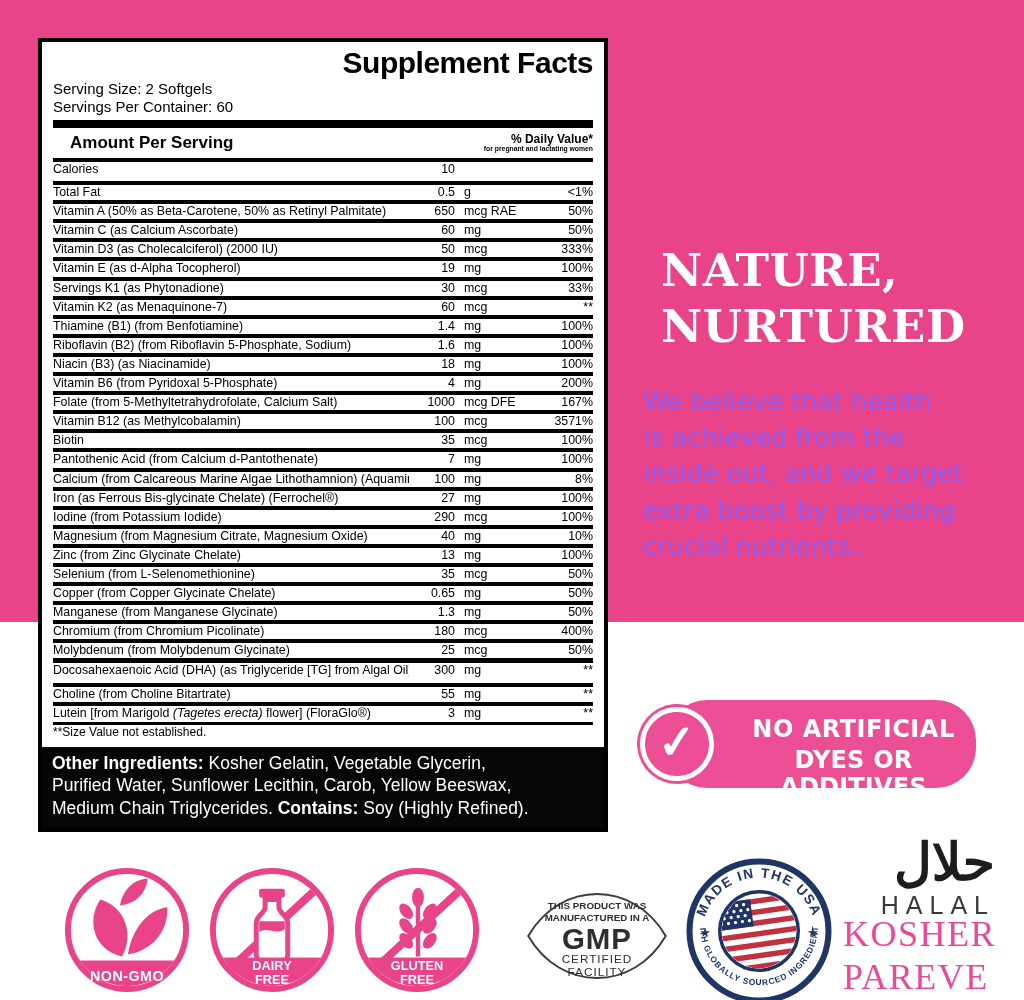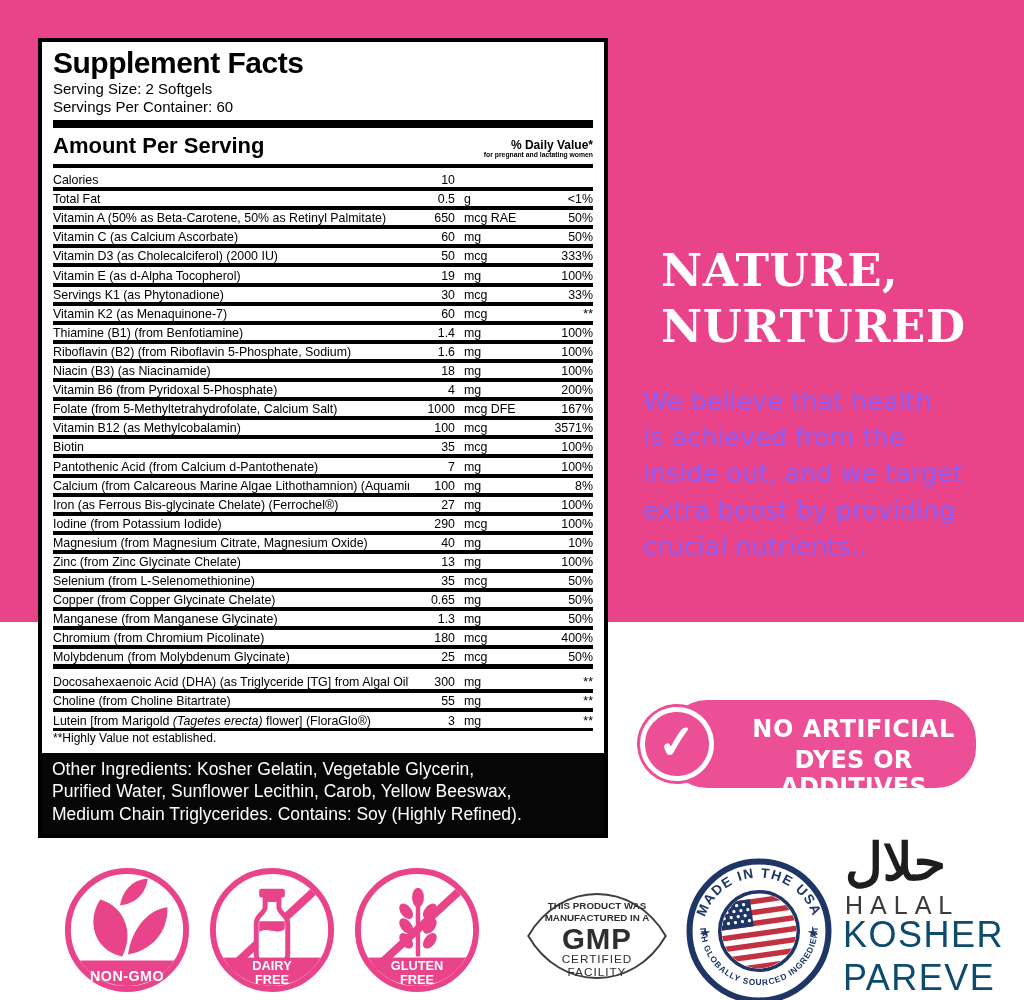--- a/index.html
+++ b/index.html
@@ -4,66 +4,66 @@
 <style>
   * { margin:0; padding:0; box-sizing:border-box; }
   html,body { width:1024px; height:1000px; }
   body { font-family:"Liberation Sans", sans-serif; background:#fff; position:relative; overflow:hidden; }
   .stage { position:absolute; inset:0; }
   .pink-bg { position:absolute; left:0; top:0; width:1024px; height:622px; background:#e9438a; }
 
   
   .panel { position:absolute; left:38px; top:38px; width:570px; border:4px solid #000; background:#fff; }
   .panel-content { padding:4px 11px 0 11px; }
-  .sf-title { font-size:30px; font-weight:bold; letter-spacing:-0.5px; color:#000; line-height:34px; }
+  .sf-title { font-size:30px; font-weight:bold; letter-spacing:-0.5px; color:#000; line-height:34px;text-align:right; }
   .serv { font-size:15px; color:#000; line-height:17.5px; }
   .bar8 { height:8px; background:#000; margin:5px 0 3px 0; }
   .bar4 { height:4px; background:#000; margin:2px 0 0 0; }
   .bar5 { height:5px; background:#000; }
   .bar3 { height:3.5px; background:#000; }
   .hdr-row { display:flex; justify-content:space-between; align-items:flex-end; padding:2px 0 3px 0; }
-  .aps { font-size:22px; font-weight:bold; color:#000; }
+  .aps { font-size:17px; font-weight:bold; color:#000;margin-left:17px; }
   .dvh { text-align:right; line-height:1; }
   .dvh .main { font-size:12px; font-weight:bold; display:block; }
   .dvh .sub { font-size:6.8px; font-weight:bold; display:block; margin-top:1px; }
-  .rows .frow { display:flex; align-items:flex-end; height:19.1px; font-size:12.4px; color:#000; }
+  .rows .frow { display:flex; align-items:flex-start; height:19.1px; font-size:12.4px; color:#000; }
   .rows .frow + .frow { border-top:4px solid #000000; }
   .rows2 .frow { height:19.4px; }
   .fname { flex:1; white-space:nowrap; overflow:hidden; }
   .famt { width:46px; text-align:right; white-space:nowrap; }
   .funit { width:82px; text-align:left; padding-left:9px; white-space:nowrap; }
   .fdv { width:56px; text-align:right; white-space:nowrap; }
   .it { font-style:italic; }
   .foot { font-size:12px; line-height:14.5px; color:#000; }
   .foot:first-of-type { margin-top:4px; }
   .otheri { background:#060606; color:#fff; font-size:17.5px; line-height:22.5px; padding:5px 10px 9px 10px; margin-top:7px; }
-  .otheri .bold { font-weight:normal;text-align:right; }
+  .otheri .bold { font-weight:bold;text-align:right; }
 
   
   .headline { position:absolute; left:661px; top:243px; color:#fff; font-family:"DejaVu Serif", serif; font-weight:bold; font-size:45px; line-height:56px; letter-spacing:0.5px; }
   .para { position:absolute; left:643px; top:383px; color:#8b5cf6; font-family:"DejaVu Sans", sans-serif; font-size:25.5px; line-height:36.2px; }
 
   
   .pill { position:absolute; left:667px; top:700px; width:309px; height:88px; background:#ec4f96; border-radius:40px; }
   .pill-check { position:absolute; left:-27px; top:7px; width:74px; height:74px; background:#ec4f96; border:5px solid #fff; border-radius:50%; box-shadow:0 0 0 3px #ec4f96; color:#fff; font-size:46px; font-weight:bold; text-align:center; line-height:60px; transform:rotate(-4deg); }
   .pill-text { margin-left:64px; text-align:center; padding-top:11px; color:#fff; font-family:"DejaVu Sans", sans-serif; font-weight:bold; }
   .pill-text .pl1 { font-size:24px; line-height:36px; letter-spacing:0.5px; }
   .pill-text .pl2 { font-size:24px; line-height:27px; letter-spacing:0.2px; }
 
   
   .cbadge { position:absolute; width:128px; height:128px; }
   .b1 { left:63px; top:866px; }
   .b2 { left:208px; top:866px; }
   .b3 { left:353px; top:866px; }
   .gmp { position:absolute; left:523px; top:882px; width:148px; height:108px; }
   .usa { position:absolute; left:686px; top:858px; width:146px; height:146px; }
-  .halal { position:absolute; left:845px; top:833px; width:150px; text-align:left; color:#1d1d1d; }
+  .halal { position:absolute; left:845px; top:833px; width:150px; text-align:right; color:#1d1d1d; }
   .halal .arabic { font-size:52px; line-height:58px; font-weight:bold; }
   .halal .hlabel { font-size:25px; letter-spacing:7px; color:#3a3a3a; margin-top:0px; }
-  .kosher { position:absolute; left:843px; top:913px; color:#0c4a6e; font-size:36px; line-height:43px; letter-spacing:1.5px; }
+  .kosher { position:absolute; left:843px; top:913px; color:#ec4899; font-size:36px; line-height:43px; letter-spacing:1.5px;font-family:Liberation Serif, serif; }
 </style>
 </head>
 <body>
 
 <div class="stage">
   <div class="pink-bg"></div>
 
   <section class="panel">
     <div class="panel-content">
       <div class="sf-title">Supplement Facts</div>
@@ -251,21 +251,21 @@
             <span class="fdv">**</span>
           </div>
           <div class="frow">
             <span class="fname"><span>Lutein [from Marigold </span><span class="it">(Tagetes erecta)</span><span> flower] (FloraGlo®)</span></span>
             <span class="famt">3</span>
             <span class="funit">mg</span>
             <span class="fdv">**</span>
           </div>
         </div>
       <div class="bar3"></div>
-      <div class="foot">**Highly Value not established.</div>
+      <div class="foot">**Size Value not established.</div>
     </div>
     <div class="otheri">
         <div><span class="bold">Other Ingredients: </span><span>Kosher Gelatin, Vegetable Glycerin,</span></div>
         <div><span>Purified Water, Sunflower Lecithin, Carob, Yellow Beeswax,</span></div>
         <div><span>Medium Chain Triglycerides. </span><span class="bold">Contains: </span><span>Soy (Highly Refined).</span></div>
       </div>
   </section>
 
   <div class="headline">
     <div>NATURE,</div>

